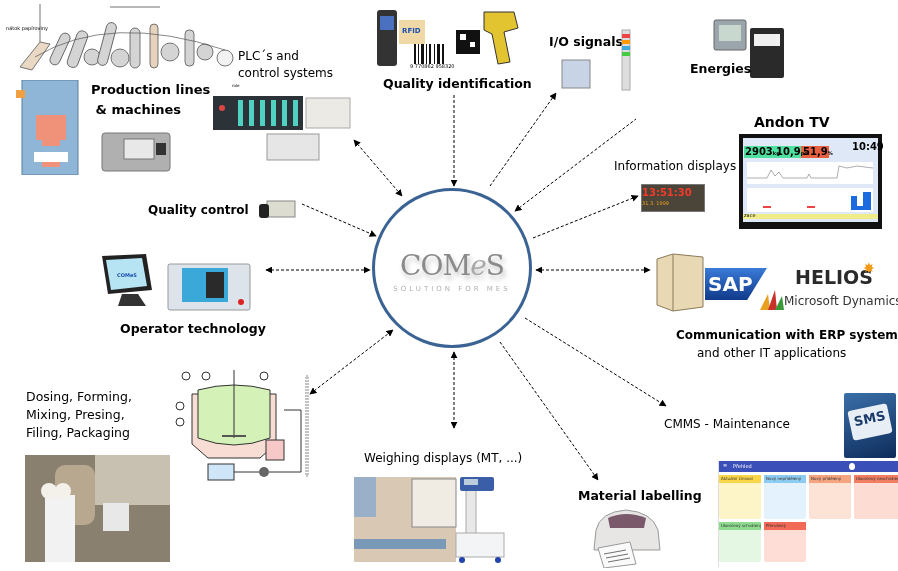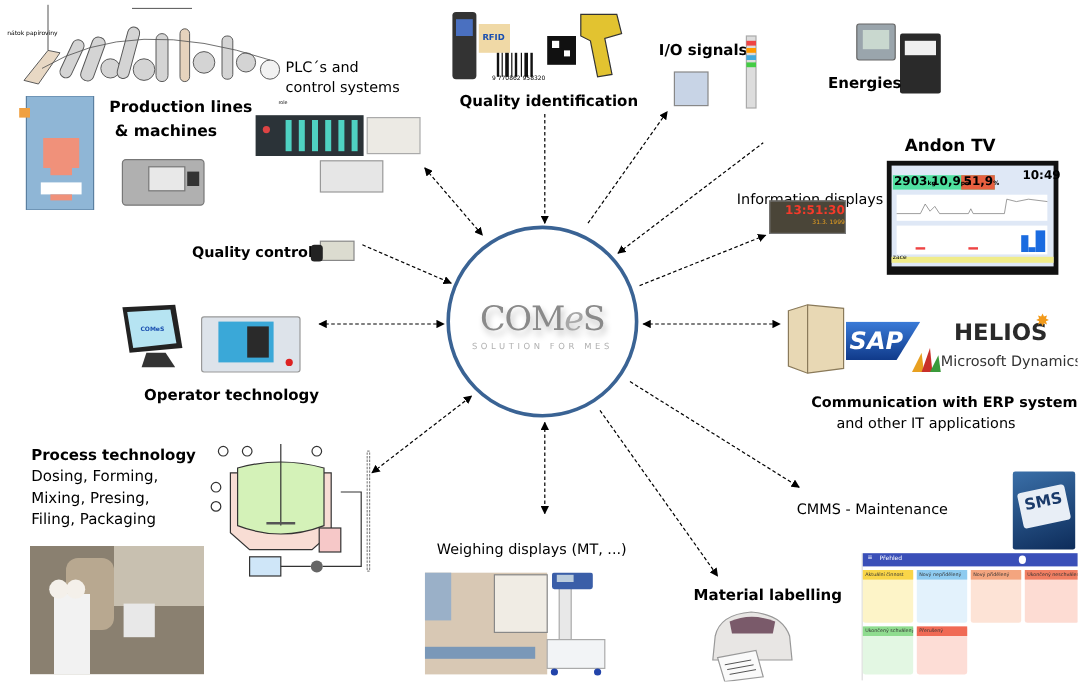--- a/index.html
+++ b/index.html
@@ -167,28 +167,28 @@
       <rect x="110" y="44" width="6" height="4" fill="#1a6be0"></rect>
       <rect x="116" y="30" width="8" height="18" fill="#1a6be0"></rect>
     </svg>
     <div class="abs" style="left:4px;top:80px;width:135px;height:5px;background:#f0ec8a;"></div>
     <div class="lbl" style="left:5px;top:78px;font-size:5px">zace</div>
   </div>
 </div>
 
 <div>
   <div class="lbl" style="left:614px;top:159px;font-size:12px">Information displays</div>
-  <div class="abs" style="left:641px;top:167px;width:62px;height:26px;background:#4a4538;border:1px solid #777;text-align:right;">
+  <div class="abs" style="left:641px;top:184px;width:62px;height:26px;background:#4a4538;border:1px solid #777;text-align:left;">
     <div class="lbl b" style="position:static;font-size:10px;color:#f43a2a;line-height:12px;margin-top:2px">13:51:30</div>
     <div class="lbl" style="position:static;font-size:5px;color:#e8a020;line-height:8px">31.3. 1999</div>
   </div>
 </div>
 
 <div>
-  <div class="lbl b" style="left:160px;top:203px;font-size:12px">Quality control</div>
+  <div class="lbl b" style="left:148px;top:203px;font-size:12px">Quality control</div>
   <svg class="abs" style="left:257px;top:198px" width="40" height="24">
     <rect x="10" y="3" width="28" height="16" fill="#dcdcd0" stroke="#888"></rect>
     <rect x="2" y="6" width="10" height="14" rx="3" fill="#222"></rect>
   </svg>
 </div>
 
 <div>
   <svg class="abs" style="left:98px;top:252px" width="160" height="60">
     <polygon points="4,4 48,2 54,38 10,42" fill="#222"></polygon>
     <polygon points="8,8 44,6 49,34 13,38" fill="#b6e4f2"></polygon>
@@ -201,37 +201,37 @@
   <div class="lbl b" style="left:117px;top:272px;font-size:5px;color:#1a4fb0">COMeS</div>
   <div class="lbl b" style="left:120px;top:321px;font-size:12.5px">Operator technology</div>
 </div>
 
 <div>
   <svg class="abs" style="left:653px;top:253px" width="55" height="60">
     <path d="M4,6 L20,1 L50,4 L50,54 L20,58 L4,52 z" fill="#e8d8b4" stroke="#8a7a5a"></path>
     <line x1="20" y1="1" x2="20" y2="58" stroke="#8a7a5a"></line>
   </svg>
   <div class="abs" style="left:705px;top:268px;width:62px;height:32px;background:linear-gradient(180deg,#3a7bd8,#103a8a);clip-path:polygon(0 0,100% 0,68% 100%,0 100%);">
-    <div class="lbl b" style="left:3px;top:3px;font-size:20px;color:#fff;font-style:italic">SAP</div>
+    <div class="lbl b" style="left:3px;top:3px;font-size:20px;color:#fff;">SAP</div>
   </div>
   <div class="lbl b" style="left:795px;top:265px;font-size:19px;color:#2a2a2a">HELIOS</div>
   <div class="abs" style="left:863px;top:260px;color:#f29a1a;font-size:14px">✸</div>
   <svg class="abs" style="left:758px;top:286px" width="28" height="26">
     <polygon points="2,24 10,8 12,24" fill="#e8a020"></polygon>
     <polygon points="10,24 17,4 19,24" fill="#c8302a"></polygon>
     <polygon points="17,24 24,10 26,24" fill="#3a9a3a"></polygon>
   </svg>
   <div class="lbl" style="left:784px;top:294px;font-size:12px;color:#333">Microsoft Dynamics</div>
   <div class="lbl b" style="left:676px;top:328px;font-size:12px">Communication with ERP systems</div>
   <div class="lbl" style="left:697px;top:346px;font-size:12px">and other IT applications</div>
 </div>
 
 <div>
   <div class="lbl" style="left:26px;top:370px;font-size:12.5px;line-height:18px">
-    <span class="b">Process technology</span><br>
+    <br>
     <span>Dosing, Forming,</span><br>
     <span>Mixing, Presing,</span><br>
     <span>Filing, Packaging</span>
   </div>
   <svg class="abs" style="left:166px;top:366px" width="150" height="120">
     <path d="M26,28 L110,28 L110,78 L94,92 L42,92 L26,78 z" fill="#f8ddd4" stroke="#333"></path>
     <path d="M32,24 Q68,14 104,24 L104,72 Q68,86 32,72 z" fill="#d4f2b8" stroke="#333"></path>
     <line x1="68" y1="4" x2="68" y2="72" stroke="#333"></line>
     <line x1="56" y1="70" x2="80" y2="70" stroke="#555" stroke-width="2"></line>
     <rect x="100" y="74" width="18" height="20" fill="#f6c8c8" stroke="#333"></rect>

